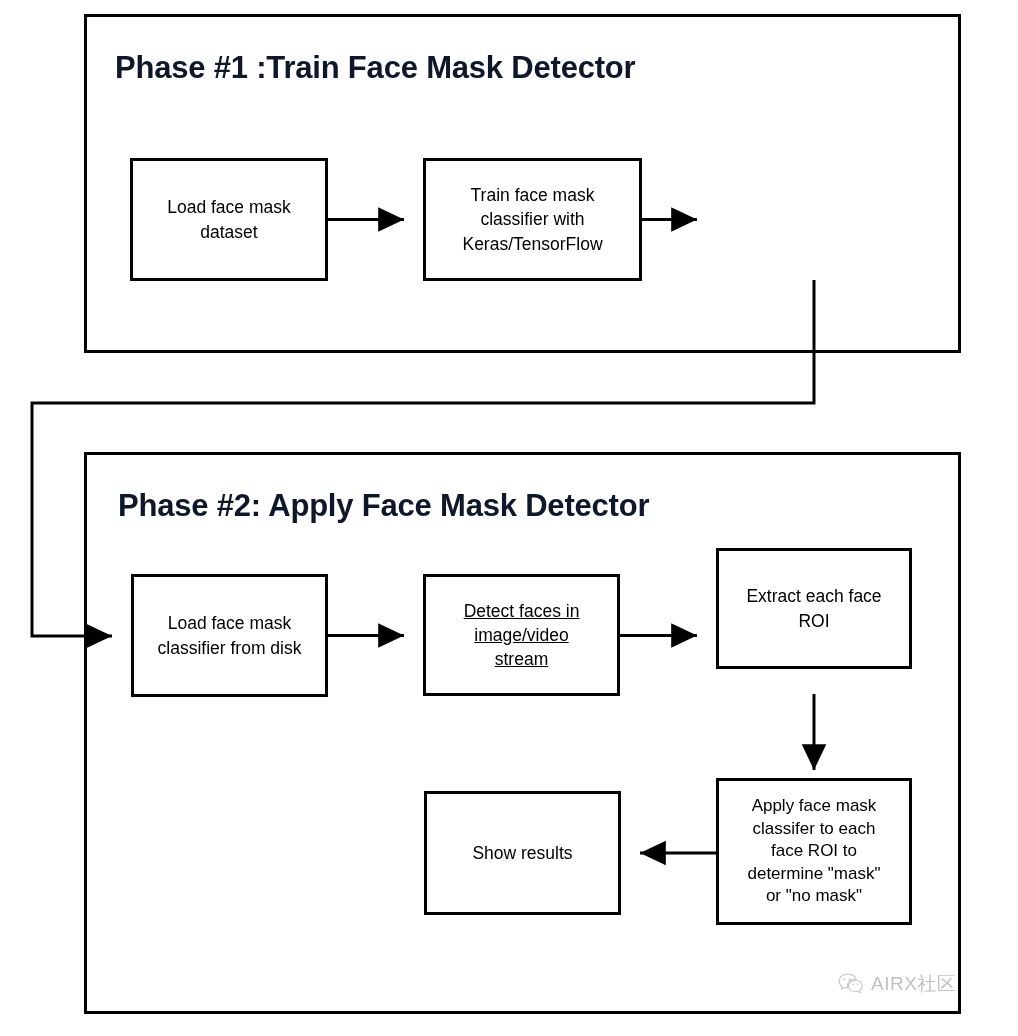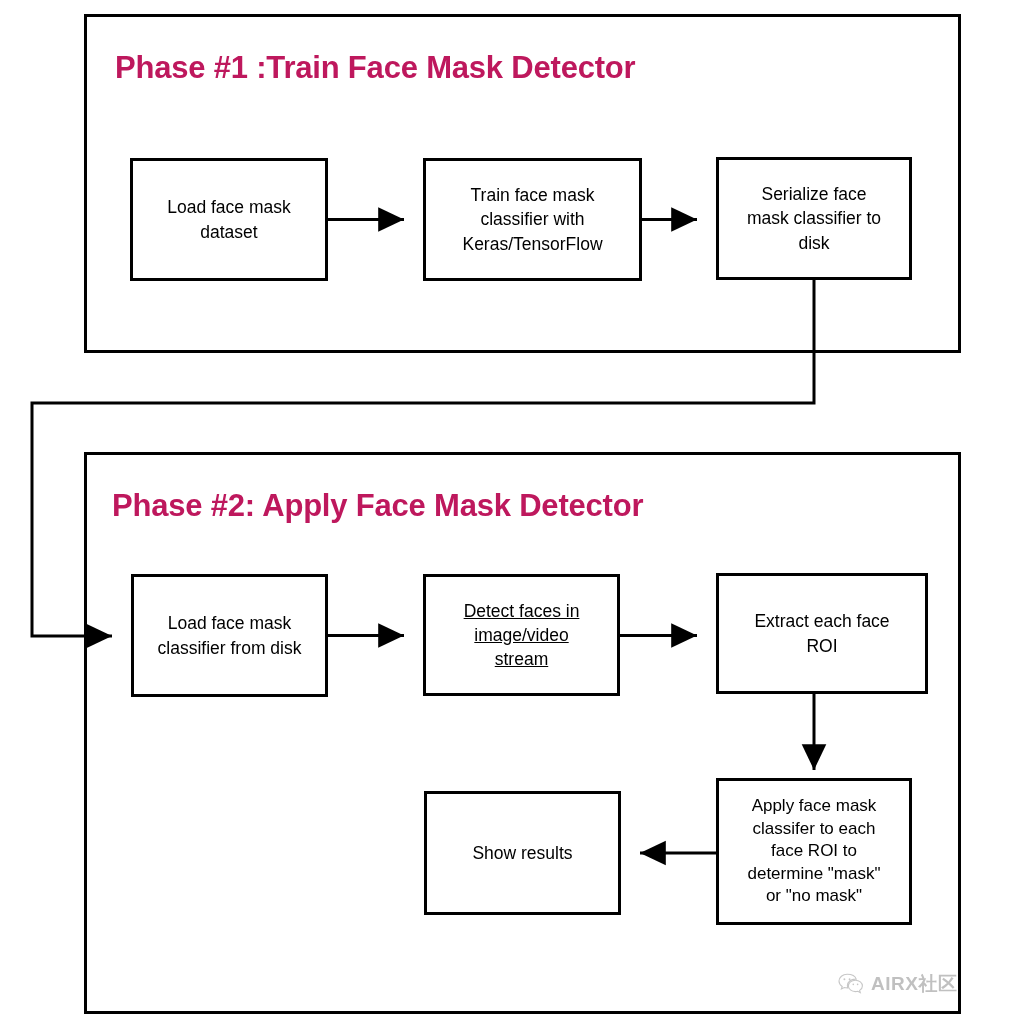--- a/index.html
+++ b/index.html
@@ -32,27 +32,27 @@
     background: transparent;
     box-sizing: border-box;
   }
   #phase1-container { left: 84px;  top: 14px;  width: 877px; height: 339px; }
   #phase2-container { left: 84px;  top: 452px; width: 877px; height: 562px; }
 
   .phase-title {
     position: absolute;
     font-size: 31px;
     font-weight: bold;
-    color: #be185d;
+    color: #0f172a;
     white-space: nowrap;
     letter-spacing: -0.2px;
     font-family: "Liberation Sans", "DejaVu Sans", sans-serif;
   }
   #phase1-title { left: 115px; top: 50px;  }
-  #phase2-title { left: 112px; top: 488px; }
+  #phase2-title { left: 118px; top: 488px; }
 
   
   .process-box {
     position: absolute;
     border: 3px solid #000000;
     background: #ffffff;
     box-sizing: border-box;
     display: flex;
     align-items: center;
     justify-content: center;
@@ -66,21 +66,21 @@
   .process-box span { display: block; white-space: pre-line; }
 
   
   #box-load-dataset     { left: 130px; top: 158px; width: 198px; height: 123px; }
   #box-train-classifier { left: 423px; top: 158px; width: 219px; height: 123px; }
   #box-serialize        { left: 716px; top: 157px; width: 196px; height: 123px; }
 
   
   #box-load-classifier  { left: 131px; top: 574px; width: 197px; height: 123px; }
   #box-detect-faces     { left: 423px; top: 574px; width: 197px; height: 122px; text-decoration: underline; }
-  #box-extract-roi      { left: 716px; top: 573px; width: 212px; height: 121px; justify-content: center; }
+  #box-extract-roi      { left: 716px; top: 548px; width: 196px; height: 121px; justify-content: center; }
 
   
   #box-show-results     { left: 424px; top: 791px; width: 197px; height: 124px; }
   #box-apply-classifier { left: 716px; top: 778px; width: 196px; height: 147px;
                           font-size: 17px; line-height: 1.33; }
 
   
   #watermark {
     position: absolute;
     left: 838px;
@@ -92,21 +92,20 @@
     gap: 7px;
     opacity: 0.55;
     pointer-events: none;
   }
   #watermark .wm-text {
     font-size: 19px;
     color: #8e8e8e;
     letter-spacing: 0.5px;
     white-space: nowrap;
     font-family: "Liberation Sans", "DejaVu Sans", sans-serif;
-    font-weight: bold;
   }
   #watermark svg { display: block; }
 </style>
 </head>
 <body>
 
 <div id="canvas">
 
   <svg id="diagram-svg" viewBox="0 0 1018 1036" xmlns="http://www.w3.org/2000/svg">
     <defs>
@@ -152,25 +151,20 @@
     <span>Load face mask
 dataset</span>
   </div>
 
   <div class="process-box" id="box-train-classifier">
     <span>Train face mask
 classifier with
 Keras/TensorFlow</span>
   </div>
 
-  <div class="process-box" id="box-serialize">
-    <span>Serialize face
-mask classifier to
-disk</span>
-  </div>
 
   <div class="phase-container" id="phase2-container"></div>
 
   <div class="phase-title" id="phase2-title">Phase #2: Apply Face Mask Detector</div>
 
   <div class="process-box" id="box-load-classifier">
     <span>Load face mask
 classifier from disk</span>
   </div>
 

